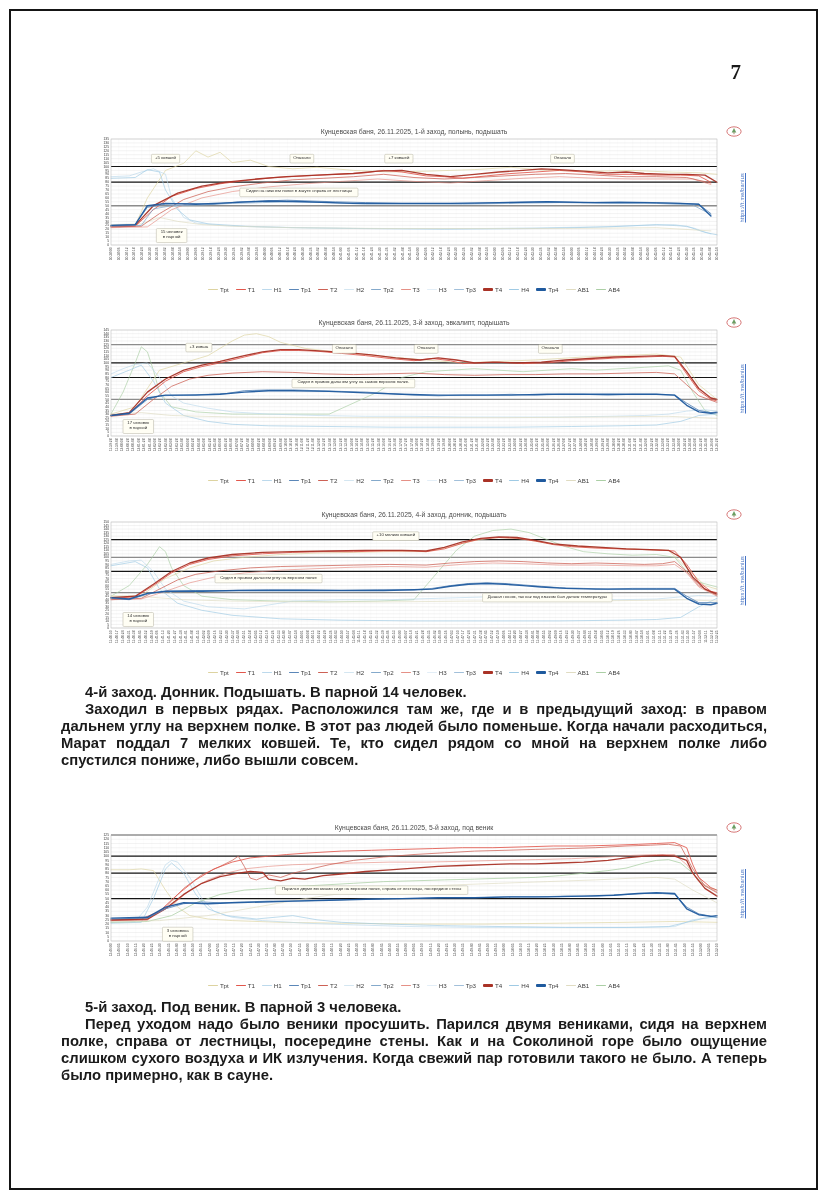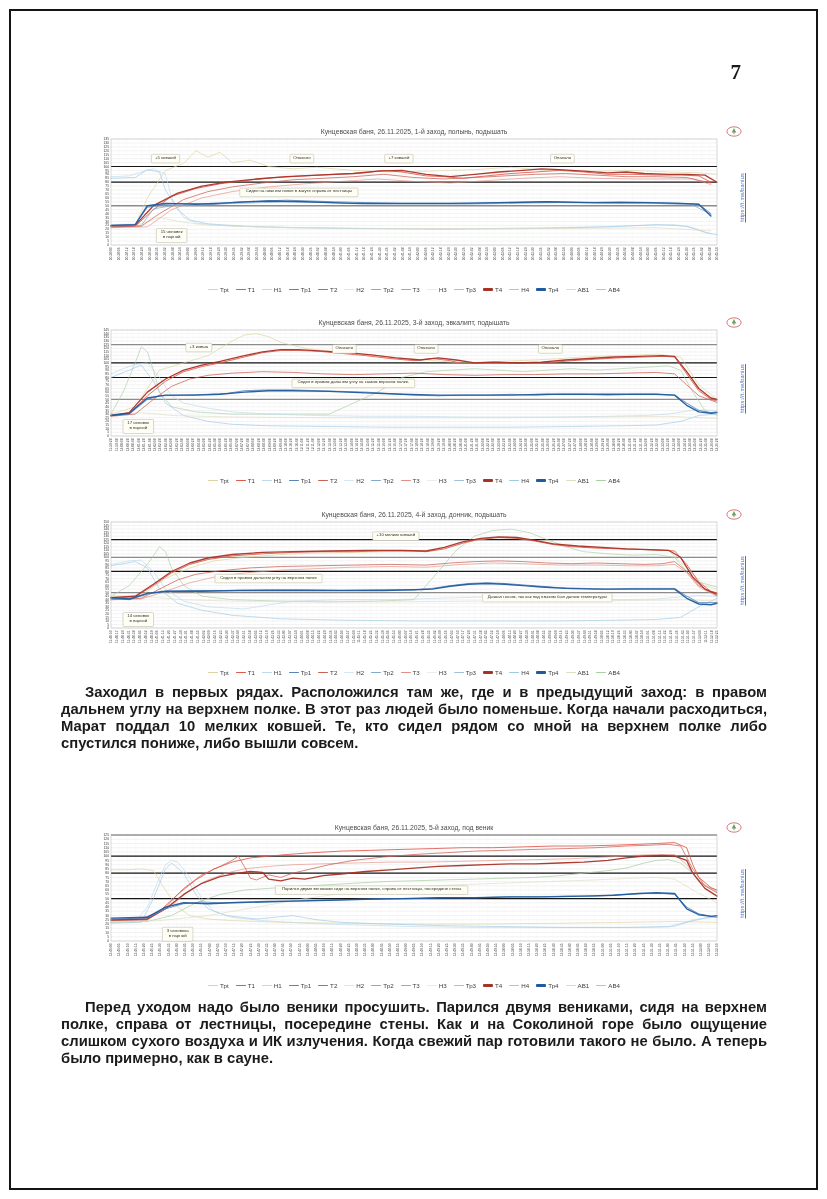--- a/index.html
+++ b/index.html
@@ -1103,21 +1103,22 @@
     <a class="watermark">https://t.me/banius</a>
     <svg class="logo" viewBox="0 0 16 11" width="16" height="11">
       <ellipse cx="8" cy="5.5" rx="7.1" ry="4.7" fill="#ffffff" stroke="#cc5555" stroke-width="0.8"></ellipse>
       <path d="M8 1.9 L10.3 6.4 L5.7 6.4 Z" fill="#6a9e62"></path>
       <rect x="7.6" y="6.3" width="0.8" height="1.9" fill="#8a6d4a"></rect>
     </svg>
   </div>
 </div>
 
   <section class="textblock" style="top:684px">
-    <p>Заходил в первых рядах. Расположился там же, где и в предыдущий заход: в правом дальнем углу на верхнем полке. В этот раз людей было поменьше. Когда начали расходиться, Марат поддал 10 мелких ковшей. Те, кто сидел рядом со мной на верхнем полке либо спустился пониже, либо вышли совсем.</p>
+    <p>4-й заход. Донник. Подышать. В парной 14 человек.</p>
+    <p>Заходил в первых рядах. Расположился там же, где и в предыдущий заход: в правом дальнем углу на верхнем полке. В этот раз людей было поменьше. Когда начали расходиться, Марат поддал 7 мелких ковшей. Те, кто сидел рядом со мной на верхнем полке либо спустился пониже, либо вышли совсем.</p>
   </section>
 
   <div class="chart-slot" style="top:823px">
   <div class="chart">
     <div class="chart-title">Кунцевская баня, 26.11.2025, 5-й заход, под веник</div>
     <svg class="plot" viewBox="0 0 660 147" width="660" height="147">
           <line x1="27" y1="3" x2="27" y2="109" stroke="#f1f1f1" stroke-width="0.25"></line>
           <text transform="translate(28.3,111.5) rotate(-90)" text-anchor="end" font-size="3.3" fill="#4a4a4a">13:46:00</text>
           <line x1="35.18918918918919" y1="3" x2="35.18918918918919" y2="109" stroke="#f1f1f1" stroke-width="0.25"></line>
           <text transform="translate(36.48918918918919,111.5) rotate(-90)" text-anchor="end" font-size="3.3" fill="#4a4a4a">13:46:05</text>
@@ -1406,15 +1407,16 @@
     <a class="watermark">https://t.me/banius</a>
     <svg class="logo" viewBox="0 0 16 11" width="16" height="11">
       <ellipse cx="8" cy="5.5" rx="7.1" ry="4.7" fill="#ffffff" stroke="#cc5555" stroke-width="0.8"></ellipse>
       <path d="M8 1.9 L10.3 6.4 L5.7 6.4 Z" fill="#6a9e62"></path>
       <rect x="7.6" y="6.3" width="0.8" height="1.9" fill="#8a6d4a"></rect>
     </svg>
   </div>
 </div>
 
   <section class="textblock" style="top:999px">
+    <p>5-й заход. Под веник. В парной 3 человека.</p>
     <p>Перед уходом надо было веники просушить. Парился двумя вениками, сидя на верхнем полке, справа от лестницы, посередине стены. Как и на Соколиной горе было ощущение слишком сухого воздуха и ИК излучения. Когда свежий пар готовили такого не было. А теперь было примерно, как в сауне.</p>
   </section>
 </div>
 
 </body></html>

